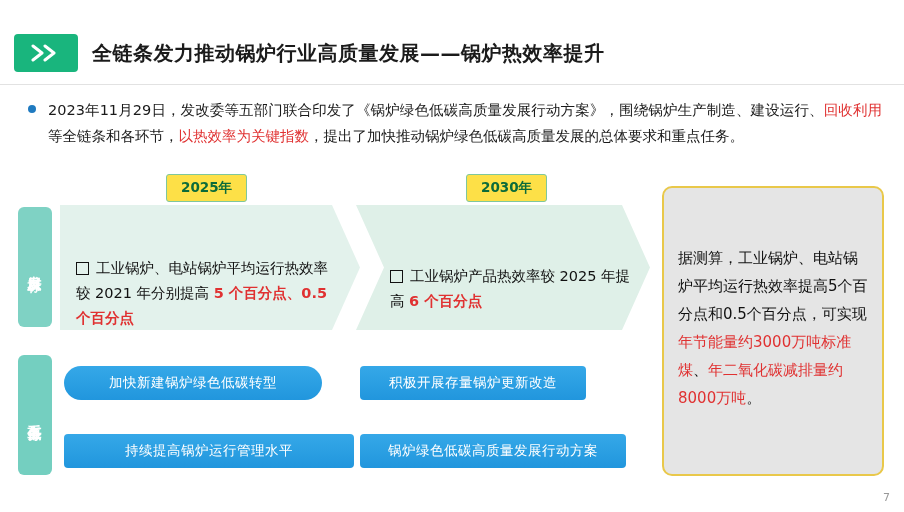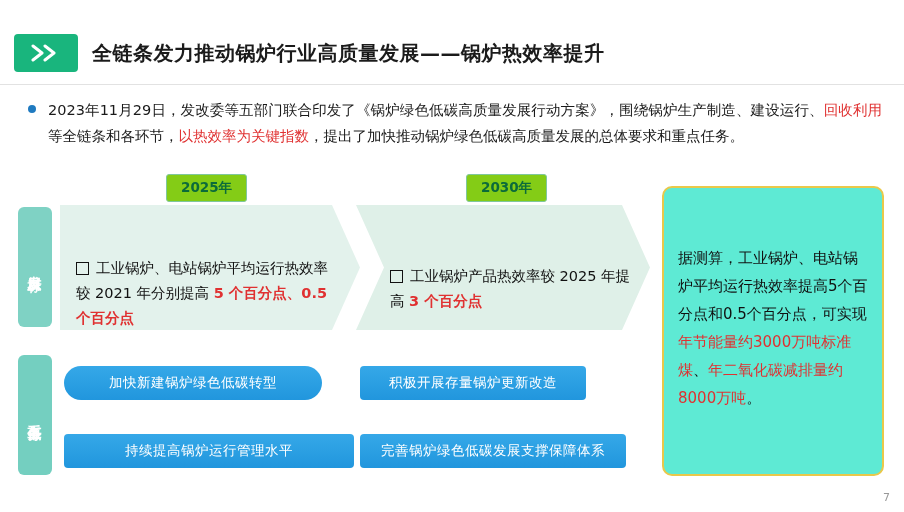--- a/index.html
+++ b/index.html
@@ -128,21 +128,21 @@
   }
   .vlabel-task {
     left: 18px; top: 355px;
     height: 120px;
     background: #74cfc0;
   }
 
   
   .year-tag {
     position: absolute;
-    background: #84cc16;
+    background: #fde047;
     color: #0b6b3a;
     font-size: 13.5px;
     font-weight: bold;
     padding: 4px 14px;
     border-radius: 3px;
     border: 1px solid #7fc79c;
   }
   .year-2025 { left: 166px; top: 174px; }
   .year-2030 { left: 466px; top: 174px; }
 
@@ -209,21 +209,21 @@
   .task-1 { left: 64px;  top: 366px; width: 258px; border-radius: 17px; }
   .task-2 { left: 360px; top: 366px; width: 226px; }
   .task-3 { left: 64px;  top: 434px; width: 290px; }
   .task-4 { left: 360px; top: 434px; width: 266px; }
 
   
   .callout {
     position: absolute;
     left: 662px; top: 186px;
     width: 222px; height: 290px;
-    background: #5eead4;
+    background: #e5e5e5;
     border: 2px solid #e9c84a;
     border-radius: 10px;
     box-sizing: border-box;
   }
   .callout-text {
     position: absolute;
     left: 14px; top: 56px;
     width: 194px;
     font-size: 15px;
     line-height: 28px;
@@ -271,28 +271,28 @@
 
 <div class="arrow-band">
   <div class="arrow-seg seg1-first"></div>
   <div class="arrow-seg seg2"></div>
 
   <div class="seg-text seg1-text">
     <span class="cb"></span><span>工业锅炉、电站锅炉平均运行热效率较 2021 年分别提高 </span><span class="hl-num">5 个百分点、0.5 个百分点</span>
   </div>
 
   <div class="seg-text seg2-text">
-    <span class="cb"></span><span>工业锅炉产品热效率较 2025 年提高 </span><span class="hl-num">3 个百分点</span>
+    <span class="cb"></span><span>工业锅炉产品热效率较 2025 年提高 </span><span class="hl-num">6 个百分点</span>
   </div>
 </div>
 
 <div class="task-btn task-1">加快新建锅炉绿色低碳转型</div>
 <div class="task-btn task-2">积极开展存量锅炉更新改造</div>
 <div class="task-btn task-3">持续提高锅炉运行管理水平</div>
-<div class="task-btn task-4">完善锅炉绿色低碳发展支撑保障体系</div>
+<div class="task-btn task-4">锅炉绿色低碳高质量发展行动方案</div>
 
 <div class="callout">
   <div class="callout-text">
     <span>据测算，工业锅炉、电站锅炉平均运行热效率提高5个百分点和0.5个百分点，可实现</span><span class="hl-red">年节能量约3000万吨标准煤</span><span>、</span><span class="hl-red">年二氧化碳减排量约8000万吨</span><span>。</span>
   </div>
 </div>
 
 <div class="page-num">7</div>
 
 </body></html>

